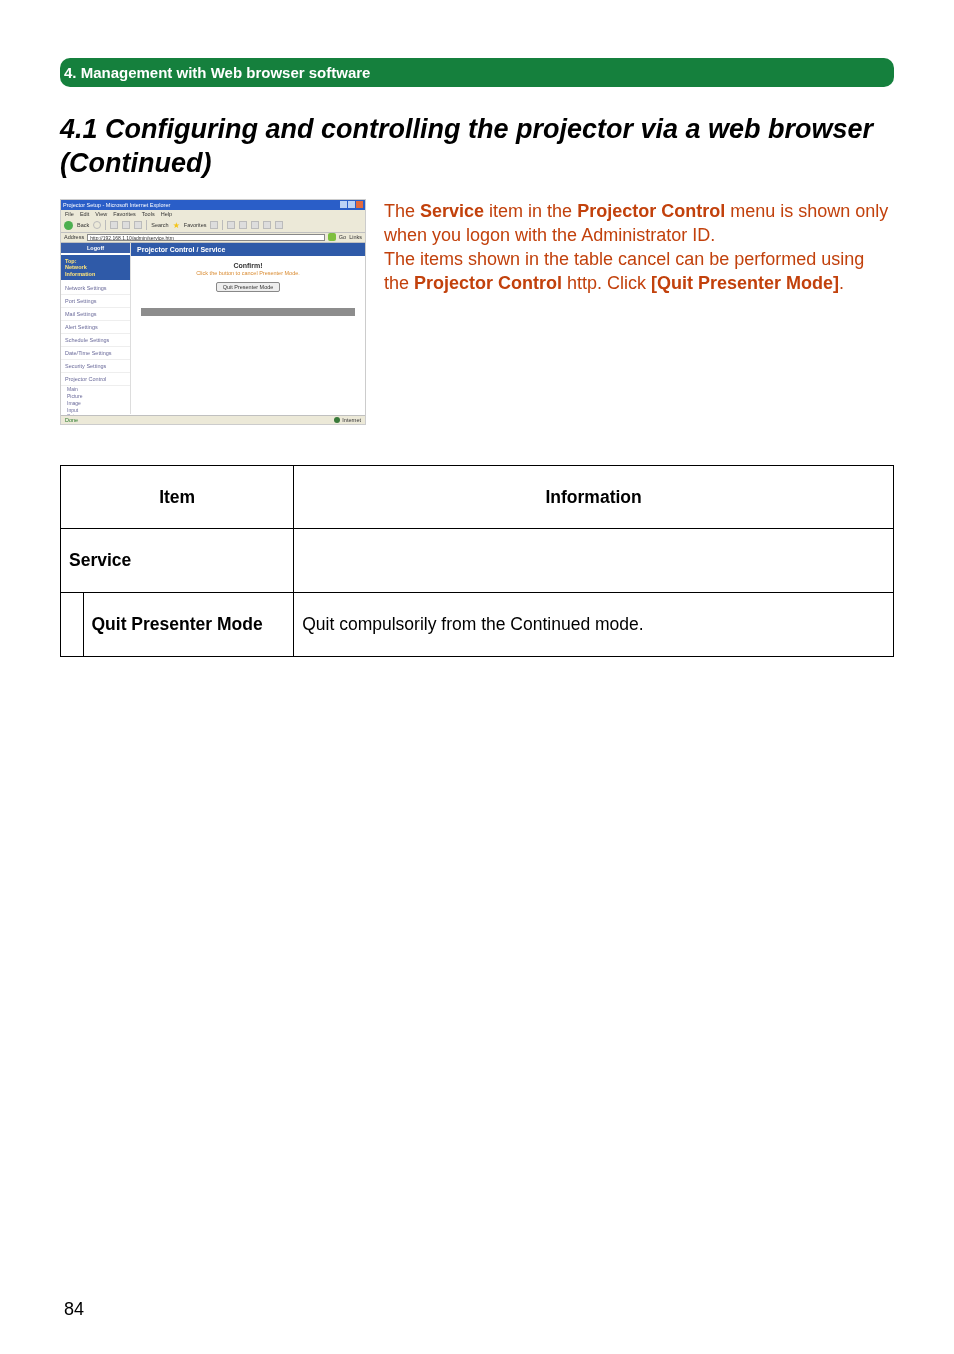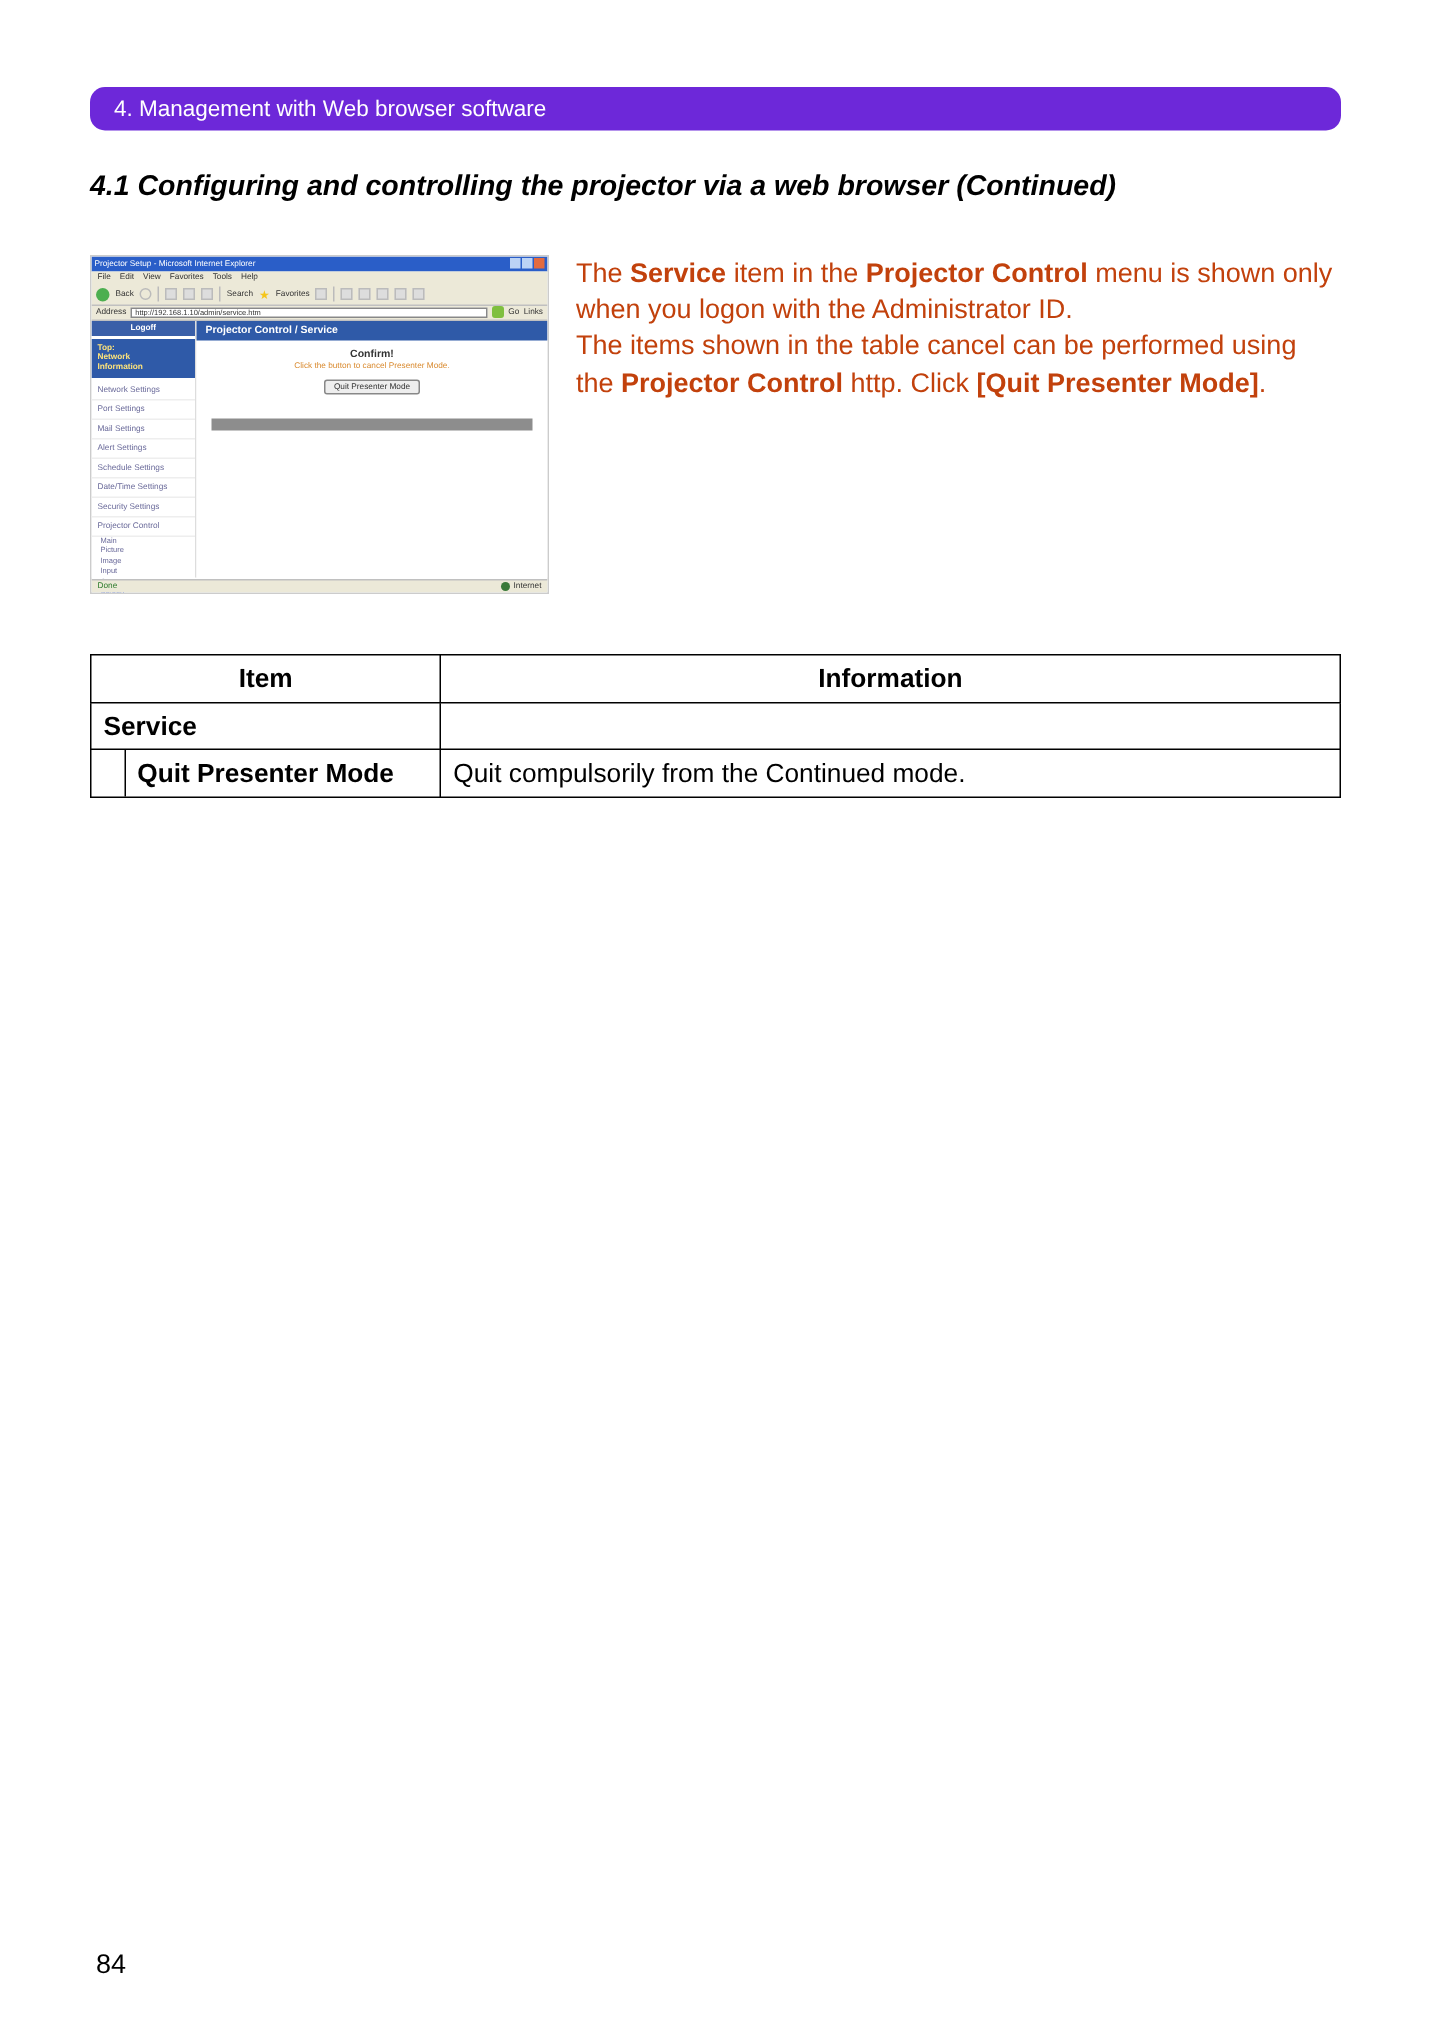--- a/index.html
+++ b/index.html
@@ -5,34 +5,34 @@
   * { margin: 0; padding: 0; box-sizing: border-box; }
   body {
     font-family: Arial, Helvetica, sans-serif;
     width: 954px;
     height: 1354px;
     background: #fff;
     position: relative;
     padding: 58px 60px 40px 60px;
   }
   .banner {
-    background: #6d28d9;
+    background: #15803d;
     color: #fff;
-    font-weight: normal;
+    font-weight: bold;
     font-size: 15px;
-    padding: 6px 16px;
+    padding: 6px 4px;
     border-radius: 10px;
     margin-bottom: 26px;
   }
   .section-title {
     font-style: italic;
     font-weight: bold;
-    font-size: 19px;
+    font-size: 27px;
     color: #000;
-    margin-bottom: 33px;
+    margin-bottom: 18px;
     line-height: 1.25;
   }
   .two-col {
     display: flex;
     gap: 18px;
     margin-bottom: 40px;
   }
   .screenshot-box {
     width: 306px;
     height: 226px;
@@ -149,21 +149,21 @@
   }
   .desc-text b { font-weight: bold; }
 
   table.spec {
     width: 100%;
     border-collapse: collapse;
     margin-top: 2px;
   }
   table.spec th, table.spec td {
     border: 1px solid #000;
-    padding: 4px 8px;
+    padding: 20px 8px;
     font-size: 17.5px;
     text-align: left;
     vertical-align: middle;
     line-height:1.3;
   }
   table.spec thead th {
     text-align: center;
     font-weight: bold;
   }
   table.spec .col-a { width: 28%; }

